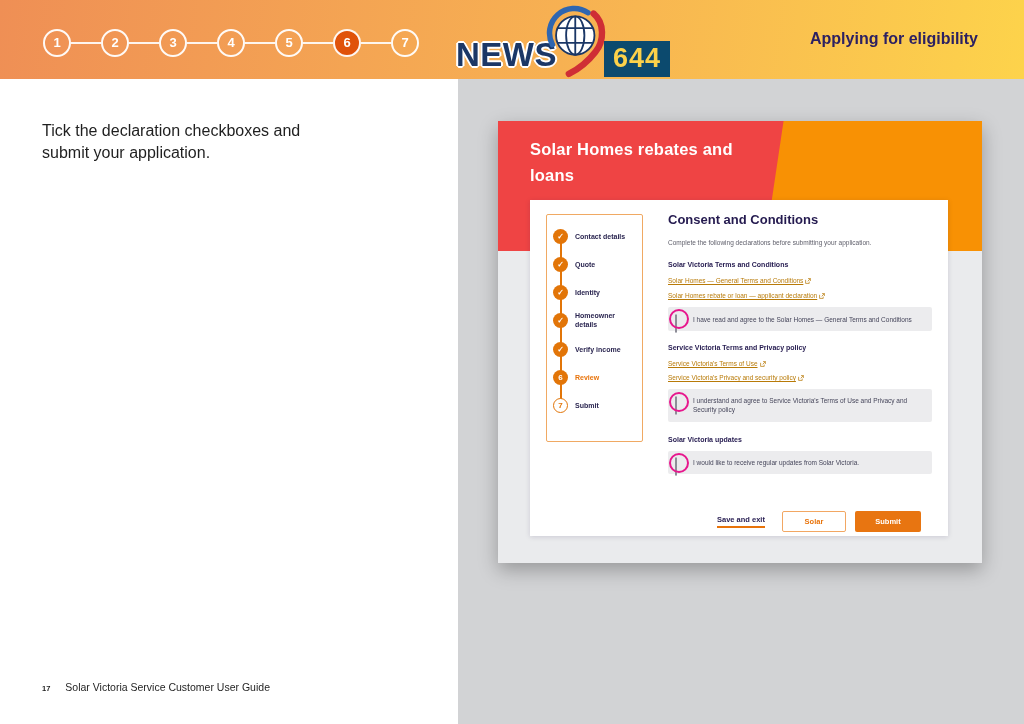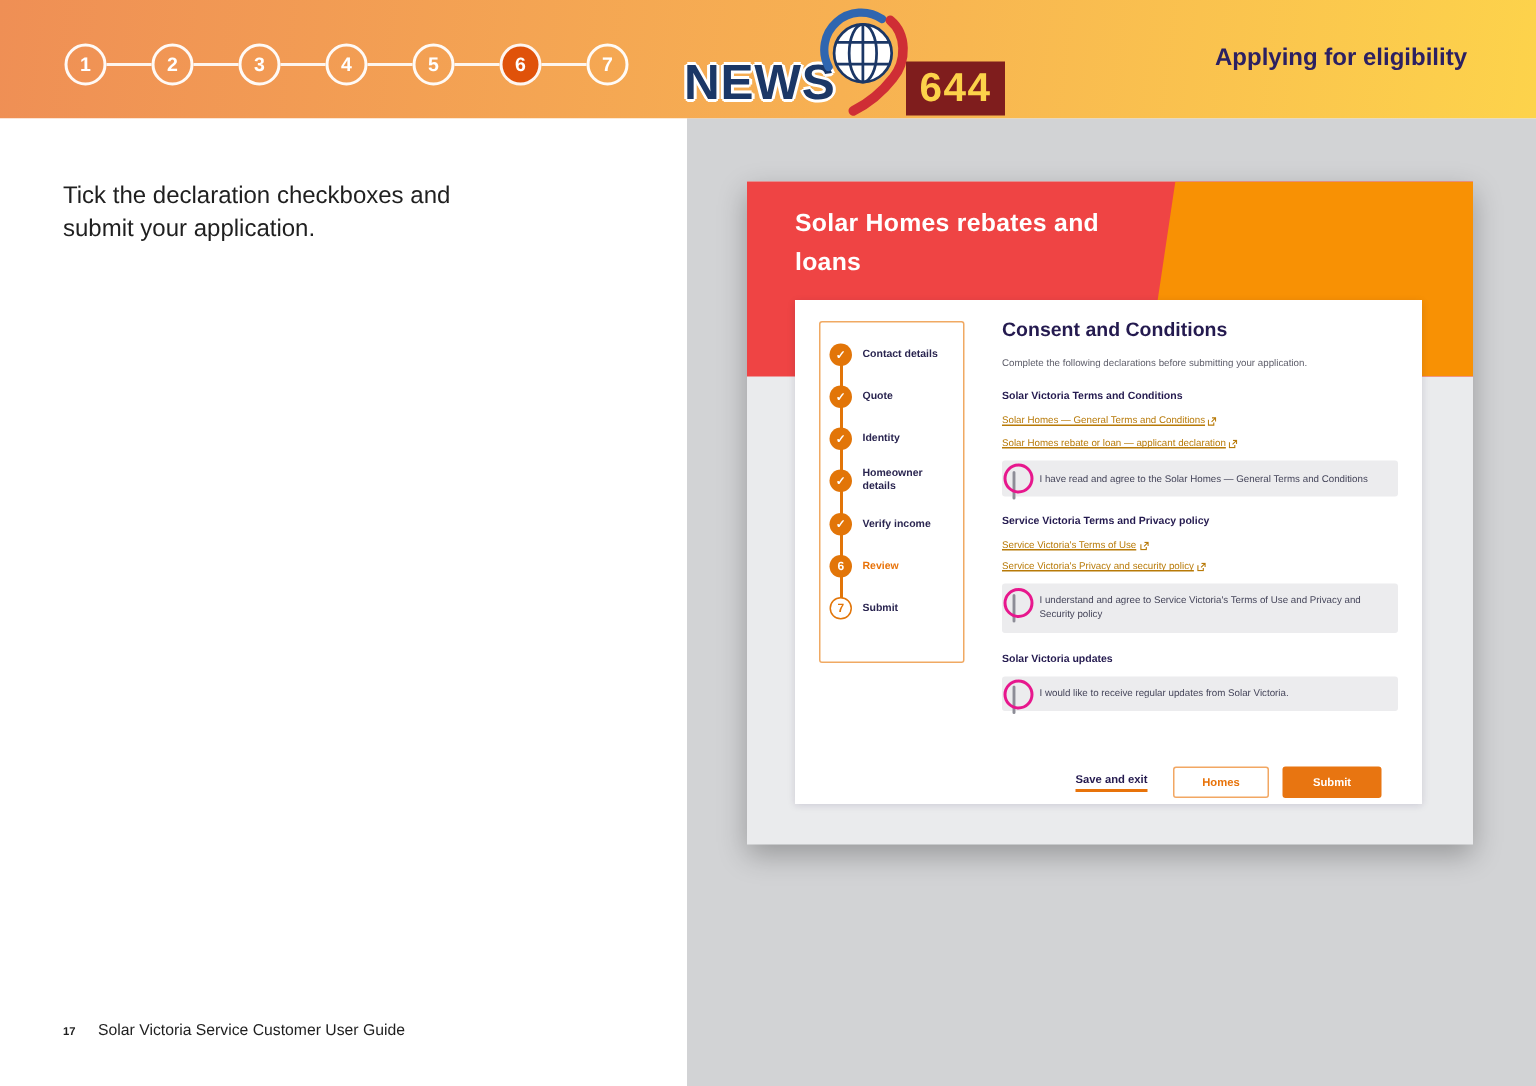--- a/index.html
+++ b/index.html
@@ -17,21 +17,21 @@
   .hc.active { background:#e0520a; }
   .hl { width:30px; height:2px; background:rgba(255,255,255,.9); }
   .hdr-title { position:absolute; right:46px; top:30px; font-size:16px; font-weight:700; color:#2c2062;text-align:center; }
 
   
   .logo { position:absolute; left:456px; top:0; width:240px; height:82px; z-index:5; }
   .logo-news { position:absolute; left:0; top:36px; font-size:33px; font-weight:800;
         color:#1b3766; letter-spacing:.5px;
         text-shadow:-2px 0 0 #fff,2px 0 0 #fff,0 -2px 0 #fff,0 2px 0 #fff,
                     -1px -1px 0 #fff,1px -1px 0 #fff,-1px 1px 0 #fff,1px 1px 0 #fff; }
-  .logo-num { position:absolute; left:148px; top:41px; background:#7f1d1d; color:#fcd24a;
+  .logo-num { position:absolute; left:148px; top:41px; background:#0c4a6e; color:#fcd24a;
         font-size:27px; font-weight:800; padding:2px 9px 3px 9px; letter-spacing:1px; z-index:2; }
   .logo-globe { position:absolute; left:90px; top:2px; z-index:3; }
 
   
   .left-panel { position:absolute; left:0; top:79px; width:458px; height:645px; background:#fff;padding-left:24px; }
   .right-panel { position:absolute; left:458px; top:79px; width:566px; height:645px; background:#d2d3d5; }
   .instruction { position:absolute; left:42px; top:41px; width:360px; font-size:16px;
                  line-height:22px; color:#1f1f1f; }
   .pg-footer { position:absolute; left:42px; top:602px; display:flex; align-items:baseline; }
   .pg-num { font-size:7.5px; font-weight:700; color:#1f1f1f; margin-right:15px; }
@@ -222,18 +222,18 @@
       <div class="sec-title" style="top:236px">Solar Victoria updates</div>
       <div class="gbox" style="top:251px;height:23px">
         <span class="cbwrap">
           <span class="cb"></span>
           <span class="ring"></span>
         </span>
         <span class="gtxt">I would like to receive regular updates from Solar Victoria.</span>
       </div>
 
       <a class="save-lnk">Save and exit</a>
-      <div class="btn btn-back">Homes</div>
+      <div class="btn btn-back">Solar</div>
       <div class="btn btn-submit">Submit</div>
     </div>
   </div>
 
 </div>
 
 </body></html>

